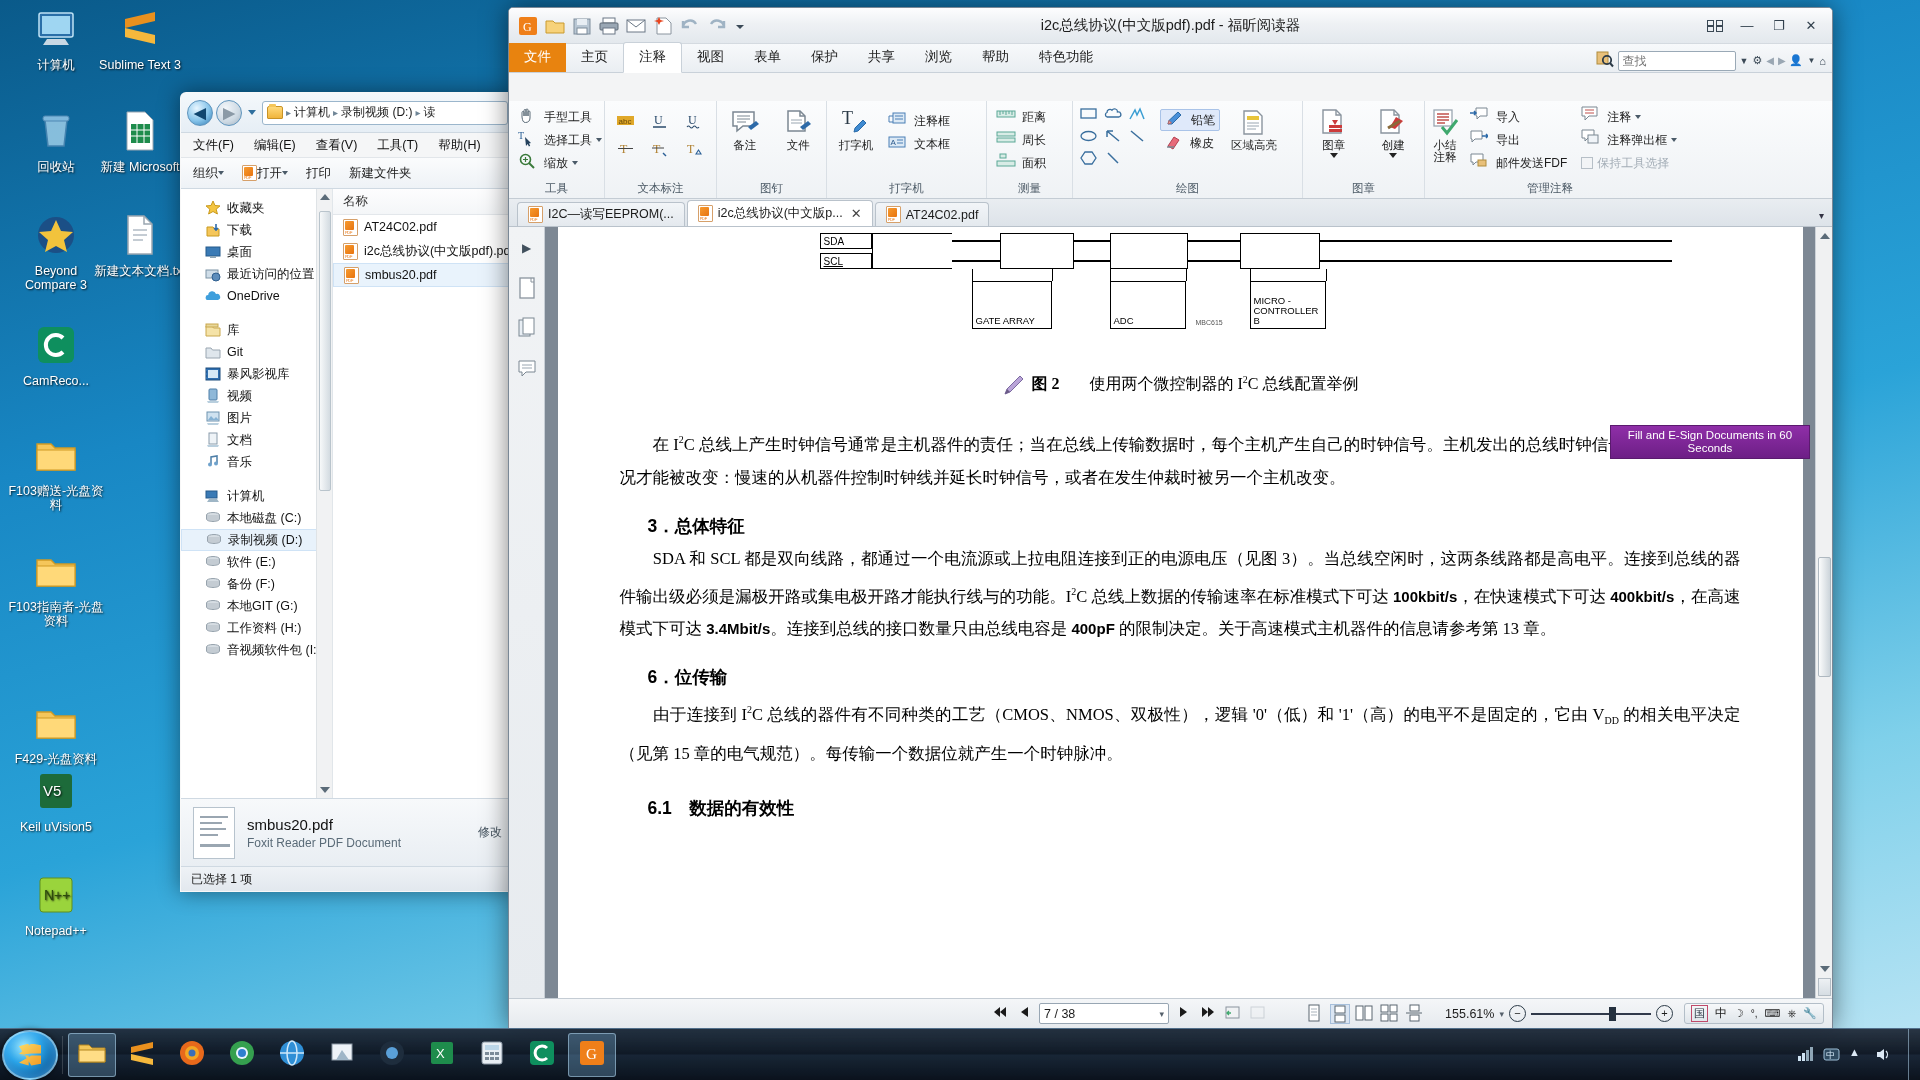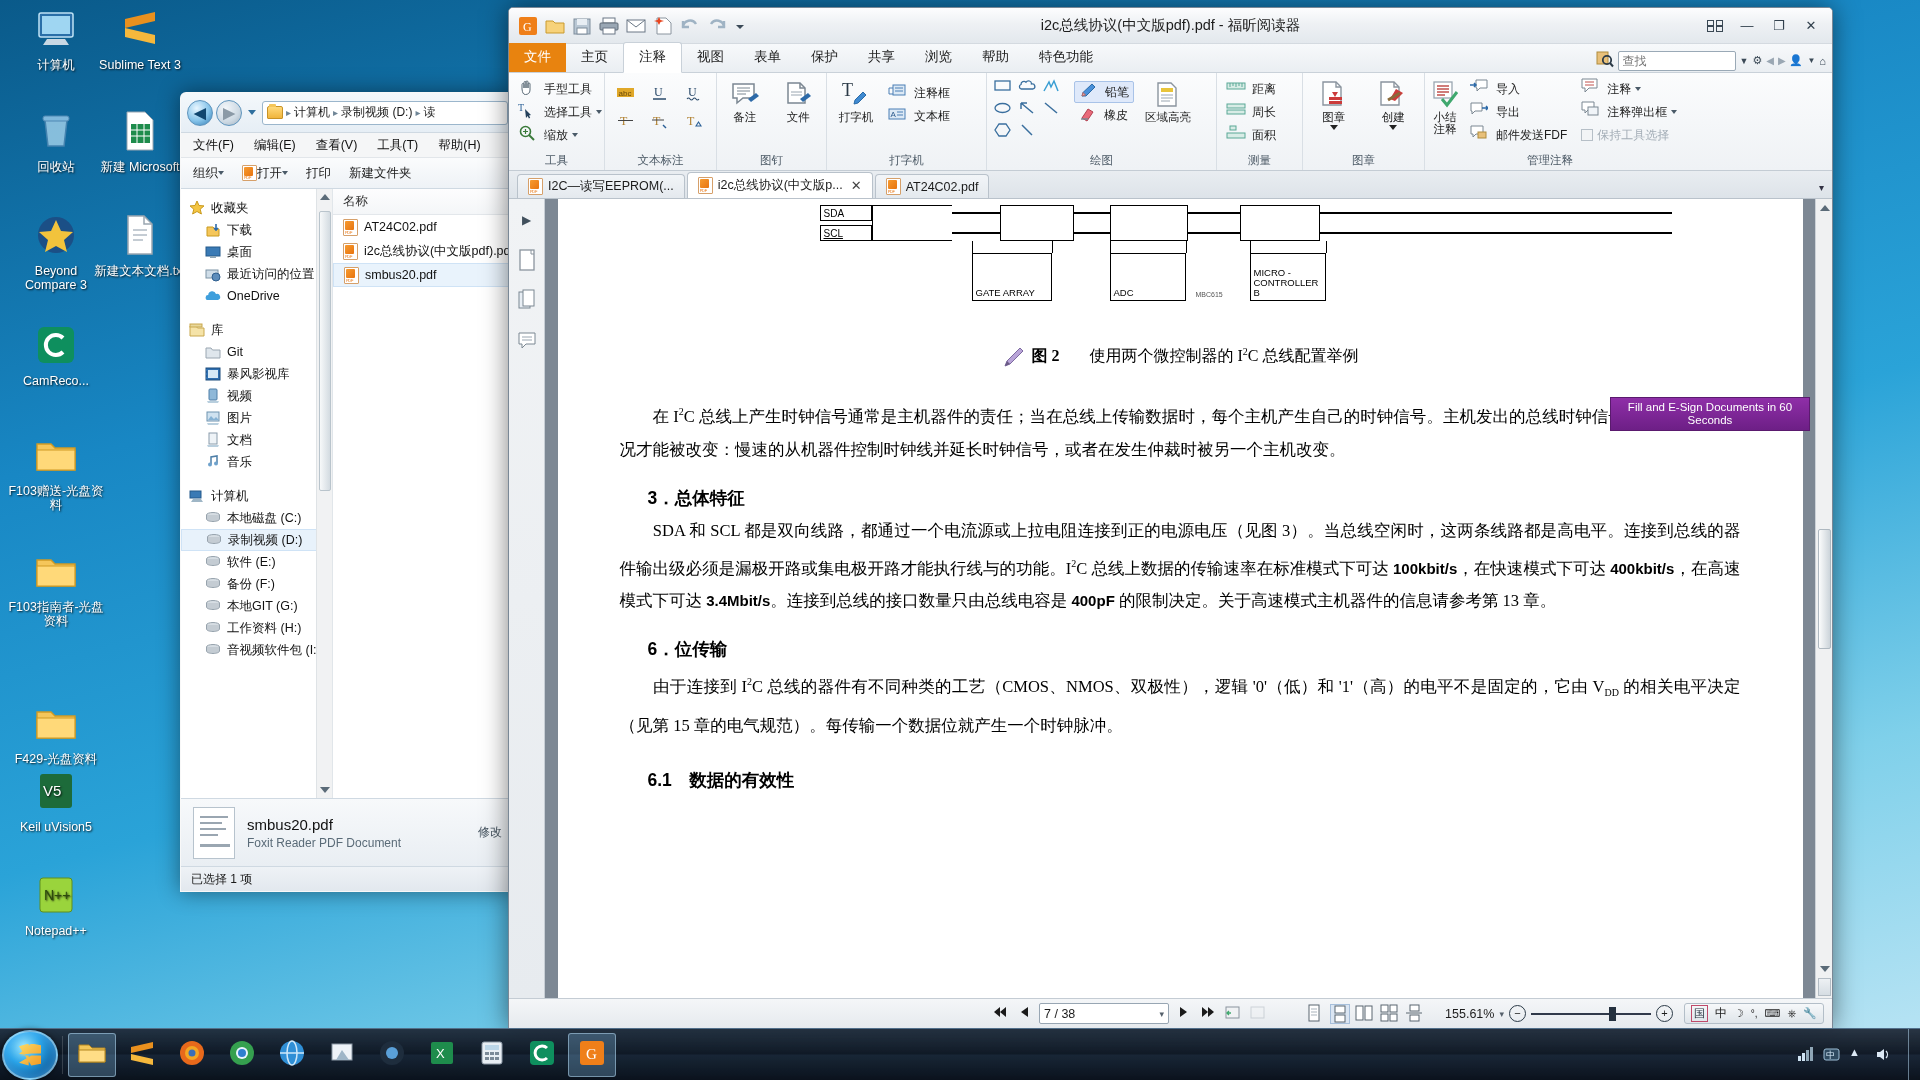--- a/index.html
+++ b/index.html
@@ -100,21 +100,21 @@
     display:flex; align-items:center; padding-left:12px; gap:18px;
     font-size:12.5px; color:#1a1a1a; border-bottom:1px solid #cfd9e2;
   }
   #exp-toolbar .tb-item{display:flex;align-items:center;gap:0;}
   .caret{ width:0;height:0;border-left:3.5px solid transparent;border-right:3.5px solid transparent;border-top:4px solid #4a5a68;}
   #exp-body{ flex:1; display:flex; min-height:0; background:#fff; }
   #exp-tree{
     width:162px; background:#fff; border-right:1px solid #e1e6ea;
     padding:8px 0 0 0; font-size:12.5px; color:#111; overflow:hidden; position:relative;
   }
-  .tree-item{ display:flex; align-items:center; gap:6px; height:22px; padding-left:8px; white-space:nowrap;}
+  .tree-item{ display:flex; align-items:center; gap:6px; height:22px; padding-left:24px; white-space:nowrap;}
   .tree-item.lvl2{ padding-left:24px; }
   .tree-item.sel{ background:#e8f2fb; border:1px solid #cfe3f6; height:22px;}
   .tree-gap{ height:12px; }
   .t-ic{ width:16px;height:16px; flex:0 0 auto; }
   #tree-scroll{
     position:absolute; right:0; top:0; width:16px; height:100%;
     background:#f1f2f3; border-left:1px solid #dfe3e6;
   }
   #tree-scroll .thumb{ position:absolute; left:2px; top:22px; width:12px; height:280px;
     background:linear-gradient(90deg,#f7f9fa,#d3dbe1); border:1px solid #b9c4cc; border-radius:2px;}
@@ -182,20 +182,21 @@
     margin-left:auto; display:flex; align-items:center; gap:4px; padding-right:6px; padding-bottom:1px;
   }
   #fx-search input{
     width:118px;height:20px;border:1px solid #9aa9b6;border-radius:2px;font-size:12px;padding:0 4px;
     font-family:"Liberation Sans",sans-serif; color:#333;
   }
   #fx-ribbon{
     height:98px; background:linear-gradient(180deg,#fbfcfd,#eff2f5);
     display:flex; border-bottom:1px solid #c4ccd4; font-size:12px; color:#1d1d1d;
     position:relative;
+    margin-top:28px;
   }
   .rb-group{ display:flex; flex-direction:column; border-right:1px solid #d9dfe5; padding:3px 5px 0;}
   .rb-group > .g-body{ flex:1; display:flex; align-items:flex-start; gap:4px; padding-top:2px;}
   .rb-group > .g-label{ text-align:center; font-size:11.5px; color:#4c5a66; padding-bottom:2px;}
   .rb-col{ display:flex; flex-direction:column; gap:1px; }
   .rb-small{ display:flex; align-items:center; gap:4px; height:22px; padding:0 4px; border-radius:2px; white-space:nowrap;}
   .rb-small.sel{ background:#dfe9fa; border:1px solid #a9c3e8; }
   .rb-big{ width:52px; display:flex; flex-direction:column; align-items:center; gap:1px;
     font-size:11.5px; text-align:center; line-height:12px; padding-top:2px;}
   .rb-ic{ width:22px;height:22px; display:block; }
@@ -826,83 +827,20 @@
                     <line x1="9" y1="7" x2="15" y2="7" stroke="#4a7fb5"></line>
                     <line x1="9" y1="10" x2="15" y2="10" stroke="#4a7fb5"></line>
                   </svg></span>
               <span>文本框</span>
             </div>
           </div>
         </div>
         <div class="g-label">打字机</div>
       </div>
 
-      <div class="rb-group" style="width:230px;">
-        <div class="g-body" style="gap:10px;">
-          <div style="display:grid;grid-template-columns:24px 24px 24px;grid-auto-rows:22px;align-items:center;justify-items:center;">
-            <span class="rb-ic"><svg width="20" height="16" viewBox="0 0 20 16">
-                  <rect x="2" y="3" width="15" height="9" fill="none" stroke="#3a6f9e" stroke-width="1.3"></rect>
-                </svg></span>
-            <span class="rb-ic"><svg width="20" height="16" viewBox="0 0 20 16">
-                  <path d="M4 11a2.4 2.4 0 010-4.5A3 3 0 019 4.2 3 3 0 0114.5 6 2.5 2.5 0 0116 11z" fill="none" stroke="#3a6f9e" stroke-width="1.3"></path>
-                </svg></span>
-            <span class="rb-ic"><svg width="20" height="16" viewBox="0 0 20 16">
-                  <path d="M3 13l5-9 2 5 3-6 4 10" fill="none" stroke="#3a9ed3" stroke-width="1.5"></path>
-                </svg></span>
-
-            <span class="rb-ic"><svg width="20" height="16" viewBox="0 0 20 16">
-                  <ellipse cx="9.5" cy="8" rx="7.5" ry="4.5" fill="none" stroke="#3a6f9e" stroke-width="1.3"></ellipse>
-                </svg></span>
-            <span class="rb-ic"><svg width="20" height="16" viewBox="0 0 20 16">
-                  <path d="M16 13L4 3m0 0v6m0-6h6" fill="none" stroke="#3a6f9e" stroke-width="1.5"></path>
-                </svg></span>
-            <span class="rb-ic"><svg width="20" height="16" viewBox="0 0 20 16">
-                  <line x1="4" y1="3" x2="16" y2="13" stroke="#3a6f9e" stroke-width="1.5"></line>
-                </svg></span>
-
-            <span class="rb-ic"><svg width="20" height="16" viewBox="0 0 20 16">
-                  <polygon points="6,2 13,2 17,8 13,14 6,14 2,8" fill="none" stroke="#3a6f9e" stroke-width="1.3"></polygon>
-                </svg></span>
-            <span class="rb-ic"><svg width="20" height="16" viewBox="0 0 20 16">
-                  <line x1="5" y1="3" x2="15" y2="13" stroke="#3a6f9e" stroke-width="1.5"></line>
-                </svg></span>
-            <span></span>
-          </div>
-
-          <div class="rb-col" style="margin-top:3px;">
-            <div class="rb-small sel">
-              <span class="rb-ic"><svg width="18" height="18" viewBox="0 0 18 18">
-                    <path d="M3 15l1-3.5L13 3l3 3-9 9z" fill="#4a90d9" stroke="#2a6ba8"></path>
-                    <path d="M3 15l1-3.5 2.5 2.5z" fill="#e8a0a0" stroke="#b36a6a"></path>
-                  </svg></span>
-              <span>铅笔</span>
-            </div>
-            <div class="rb-small">
-              <span class="rb-ic"><svg width="18" height="18" viewBox="0 0 18 18">
-                    <path d="M4 14l6-9 5 3-6 9z" fill="#e86a7a" stroke="#b2404f"></path>
-                    <path d="M3 15h7" stroke="#7a8792" stroke-width="1.3"></path>
-                  </svg></span>
-              <span>橡皮</span>
-            </div>
-          </div>
-
-          <div class="rb-big" style="width:48px;">
-            <span class="rb-ic big"><svg width="28" height="30" viewBox="0 0 28 30">
-                  <path d="M4 3h13l5 5v18H4z" fill="#fff" stroke="#8a949e" stroke-width="1.4"></path>
-                  <rect x="7" y="8" width="12" height="4" fill="#e8c43a"></rect>
-                  <line x1="7" y1="15" x2="19" y2="15" stroke="#9aa6b1"></line>
-                  <line x1="7" y1="18" x2="19" y2="18" stroke="#9aa6b1"></line>
-                  <line x1="7" y1="21" x2="16" y2="21" stroke="#9aa6b1"></line>
-                </svg></span>
-            <span>区域高亮</span>
-          </div>
-        </div>
-        <div class="g-label">绘图</div>
-      </div>
-
       <div class="rb-group" style="width:86px;">
         <div class="g-body">
           <div class="rb-col">
             <div class="rb-small">
               <span class="rb-ic"><svg width="20" height="16" viewBox="0 0 20 16">
                     <rect x="1" y="5" width="18" height="6" fill="#d8ece6" stroke="#5aa896"></rect>
                     <g stroke="#5aa896">
                       <line x1="4" y1="5" x2="4" y2="9"></line>
                       <line x1="7" y1="5" x2="7" y2="8"></line>
                       <line x1="10" y1="5" x2="10" y2="9"></line>
@@ -924,20 +862,83 @@
                     <rect x="4" y="2" width="6" height="4" fill="#d8ece6" stroke="#5aa896"></rect>
                     <rect x="1" y="9" width="18" height="5" fill="#d8ece6" stroke="#5aa896"></rect>
                   </svg></span>
               <span>面积</span>
             </div>
           </div>
         </div>
         <div class="g-label">测量</div>
       </div>
 
+      <div class="rb-group" style="width:230px;">
+        <div class="g-body" style="gap:10px;">
+          <div style="display:grid;grid-template-columns:24px 24px 24px;grid-auto-rows:22px;align-items:center;justify-items:center;">
+            <span class="rb-ic"><svg width="20" height="16" viewBox="0 0 20 16">
+                  <rect x="2" y="3" width="15" height="9" fill="none" stroke="#3a6f9e" stroke-width="1.3"></rect>
+                </svg></span>
+            <span class="rb-ic"><svg width="20" height="16" viewBox="0 0 20 16">
+                  <path d="M4 11a2.4 2.4 0 010-4.5A3 3 0 019 4.2 3 3 0 0114.5 6 2.5 2.5 0 0116 11z" fill="none" stroke="#3a6f9e" stroke-width="1.3"></path>
+                </svg></span>
+            <span class="rb-ic"><svg width="20" height="16" viewBox="0 0 20 16">
+                  <path d="M3 13l5-9 2 5 3-6 4 10" fill="none" stroke="#3a9ed3" stroke-width="1.5"></path>
+                </svg></span>
+
+            <span class="rb-ic"><svg width="20" height="16" viewBox="0 0 20 16">
+                  <ellipse cx="9.5" cy="8" rx="7.5" ry="4.5" fill="none" stroke="#3a6f9e" stroke-width="1.3"></ellipse>
+                </svg></span>
+            <span class="rb-ic"><svg width="20" height="16" viewBox="0 0 20 16">
+                  <path d="M16 13L4 3m0 0v6m0-6h6" fill="none" stroke="#3a6f9e" stroke-width="1.5"></path>
+                </svg></span>
+            <span class="rb-ic"><svg width="20" height="16" viewBox="0 0 20 16">
+                  <line x1="4" y1="3" x2="16" y2="13" stroke="#3a6f9e" stroke-width="1.5"></line>
+                </svg></span>
+
+            <span class="rb-ic"><svg width="20" height="16" viewBox="0 0 20 16">
+                  <polygon points="6,2 13,2 17,8 13,14 6,14 2,8" fill="none" stroke="#3a6f9e" stroke-width="1.3"></polygon>
+                </svg></span>
+            <span class="rb-ic"><svg width="20" height="16" viewBox="0 0 20 16">
+                  <line x1="5" y1="3" x2="15" y2="13" stroke="#3a6f9e" stroke-width="1.5"></line>
+                </svg></span>
+            <span></span>
+          </div>
+
+          <div class="rb-col" style="margin-top:3px;">
+            <div class="rb-small sel">
+              <span class="rb-ic"><svg width="18" height="18" viewBox="0 0 18 18">
+                    <path d="M3 15l1-3.5L13 3l3 3-9 9z" fill="#4a90d9" stroke="#2a6ba8"></path>
+                    <path d="M3 15l1-3.5 2.5 2.5z" fill="#e8a0a0" stroke="#b36a6a"></path>
+                  </svg></span>
+              <span>铅笔</span>
+            </div>
+            <div class="rb-small">
+              <span class="rb-ic"><svg width="18" height="18" viewBox="0 0 18 18">
+                    <path d="M4 14l6-9 5 3-6 9z" fill="#e86a7a" stroke="#b2404f"></path>
+                    <path d="M3 15h7" stroke="#7a8792" stroke-width="1.3"></path>
+                  </svg></span>
+              <span>橡皮</span>
+            </div>
+          </div>
+
+          <div class="rb-big" style="width:48px;">
+            <span class="rb-ic big"><svg width="28" height="30" viewBox="0 0 28 30">
+                  <path d="M4 3h13l5 5v18H4z" fill="#fff" stroke="#8a949e" stroke-width="1.4"></path>
+                  <rect x="7" y="8" width="12" height="4" fill="#e8c43a"></rect>
+                  <line x1="7" y1="15" x2="19" y2="15" stroke="#9aa6b1"></line>
+                  <line x1="7" y1="18" x2="19" y2="18" stroke="#9aa6b1"></line>
+                  <line x1="7" y1="21" x2="16" y2="21" stroke="#9aa6b1"></line>
+                </svg></span>
+            <span>区域高亮</span>
+          </div>
+        </div>
+        <div class="g-label">绘图</div>
+      </div>
+
       <div class="rb-group" style="width:122px;">
         <div class="g-body" style="justify-content:center;gap:8px;">
           <div class="rb-big">
             <span class="rb-ic big"><svg width="30" height="28" viewBox="0 0 30 28">
                   <path d="M4 2h13l5 5v18H4z" fill="#fff" stroke="#8a949e" stroke-width="1.4"></path>
                   <path d="M17 2v5h5" fill="none" stroke="#8a949e" stroke-width="1.4"></path>
                   <path d="M13 12l6 0-3 5z" fill="#cc3b3b"></path>
                   <rect x="10" y="17" width="13" height="3" fill="#cc3b3b"></rect>
                   <rect x="10" y="21" width="13" height="3" fill="#cc3b3b"></rect>
                 </svg></span>

